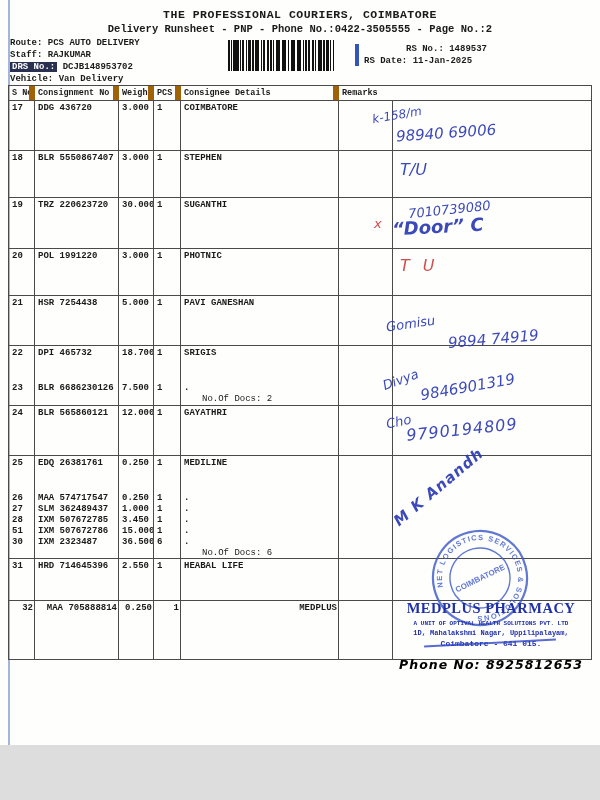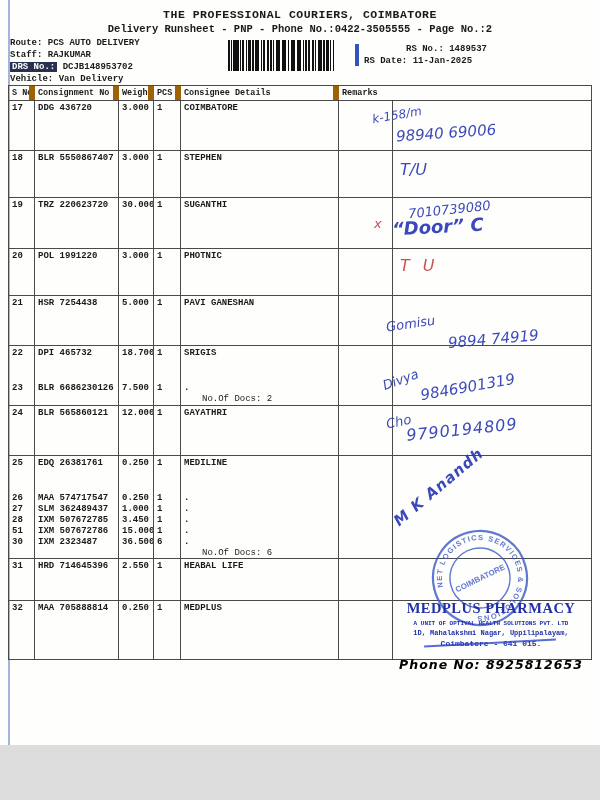--- a/index.html
+++ b/index.html
@@ -19,21 +19,21 @@
        repeating-linear-gradient(90deg,#111 0 1px,transparent 1px 3px),
        repeating-linear-gradient(90deg,#111 0 2px,transparent 2px 7px),
        repeating-linear-gradient(90deg,#111 0 1px,transparent 1px 5px);}
 
   .rtable{position:absolute;left:8px;top:85px;width:584px;border:1px solid #4a4a4a;box-sizing:border-box;}
   .trow{display:grid;grid-template-columns:26px 84px 35px 27px 158px 54px 1fr;}
   .thead{border-bottom:1px solid #4a4a4a;}
   .th{font-size:8.5px;font-weight:700;padding:2px 1px 2px 3px;border-right:6px solid #a16207;white-space:nowrap;overflow:hidden;}
   .th:last-child{border-right:none;}
   .tgroup{display:grid;grid-template-columns:26px 84px 35px 27px 158px 54px 1fr;border-bottom:1px solid #4a4a4a;box-sizing:border-box;}
-  .tgroup:last-child{border-bottom:none;}
+  .tgroup:last-child{border-bottom:none;text-align:right;}
   .tc{border-right:1px solid #4a4a4a;padding:2px 1px 0 3px;overflow:hidden;box-sizing:border-box;}
   .tc:last-child{border-right:none;}
   .ln{height:11px;line-height:11px;font-size:9px;font-weight:700;white-space:pre;}
   .tc .ln:first-child:not(:only-child){margin-bottom:24px;}
   .docs{height:11px;line-height:11px;font-size:9px;font-weight:400;margin-left:18px;white-space:pre;}
 
   .hand{position:absolute;font-family:"DejaVu Sans",sans-serif;font-style:italic;color:#2b3ab5;white-space:pre;opacity:.92;}
   .hand.red{color:#c84040;}
 
   .stamp{position:absolute;left:430px;top:528px;width:100px;height:100px;transform:rotate(-14deg);opacity:.8;}

